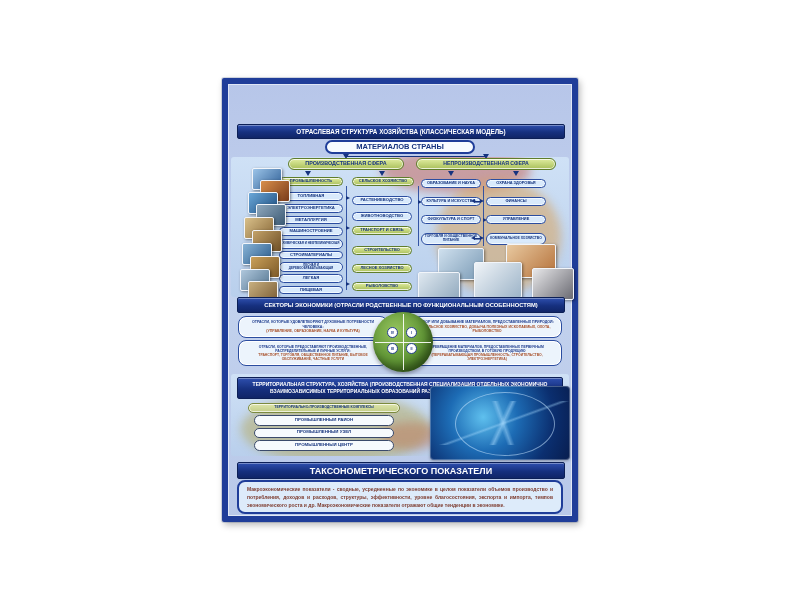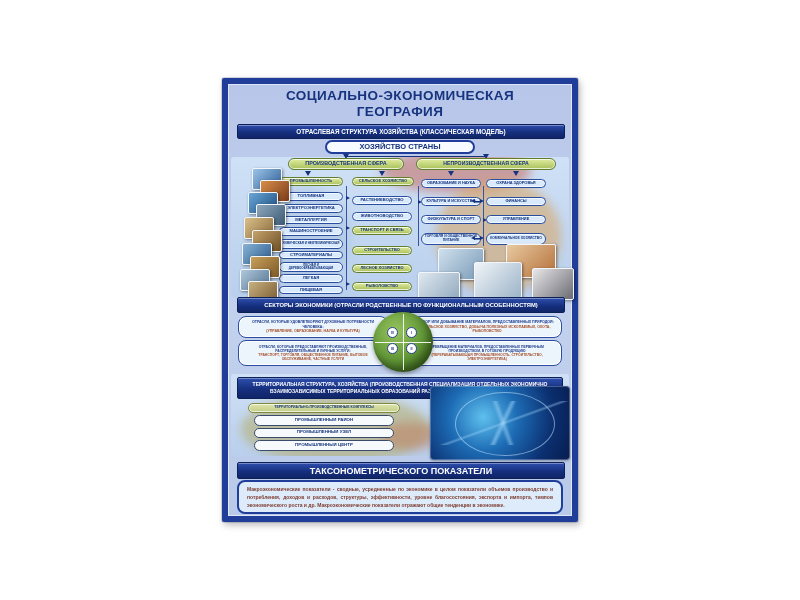--- a/index.html
+++ b/index.html
@@ -81,28 +81,24 @@
   <div class="sea" style="left:9px;top:79px;width:338px;height:140px;">
     <div class="blob" style="left:150px;top:-8px;width:150px;height:44px;background:#c34f3f;opacity:.45;"></div>
     <div class="blob" style="left:205px;top:22px;width:125px;height:115px;background:#d8a35e;opacity:.55;"></div>
     <div class="blob" style="left:30px;top:30px;width:90px;height:100px;background:#a9c2dd;opacity:.5;"></div>
   </div>
   <div class="sea" style="left:9px;top:296px;width:338px;height:82px;">
     <div class="blob" style="left:10px;top:20px;width:190px;height:70px;background:#b3a658;opacity:.5;"></div>
     <div class="blob" style="left:150px;top:48px;width:60px;height:28px;background:#c06a4a;opacity:.4;"></div>
   </div>
 
-  <div class="title">
-    <div>СОЦИАЛЬНО-ЭКОНОМИЧЕСКАЯ</div>
-    <div>ГЕОГРАФИЯ</div>
-  </div>
 
   <div class="banner" style="left:15px;top:46px;width:326px;height:13px;font-size:6.3px;">ОТРАСЛЕВАЯ СТРУКТУРА ХОЗЯЙСТВА (КЛАССИЧЕСКАЯ МОДЕЛЬ)</div>
 
-  <div class="pill pill-root" style="left:103px;top:62px;width:150px;height:14px;font-size:7.5px;">ХОЗЯЙСТВО СТРАНЫ</div>
+  <div class="pill pill-root" style="left:103px;top:62px;width:150px;height:14px;font-size:7.5px;">МАТЕРИАЛОВ СТРАНЫ</div>
   <div class="hline" style="left:124px;top:77.5px;width:140px;"></div>
   <div class="tri-d" style="left:121px;top:76px;"></div>
   <div class="tri-d" style="left:261px;top:76px;"></div>
 
   <div class="pill pill-green" style="left:66px;top:80px;width:116px;height:12px;font-size:5.4px;">ПРОИЗВОДСТВЕННАЯ СФЕРА</div>
   <div class="pill pill-green" style="left:194px;top:80px;width:140px;height:12px;font-size:5.2px;">НЕПРОИЗВОДСТВЕННАЯ СФЕРА</div>
   <div class="tri-d" style="left:83px;top:93px;"></div>
   <div class="tri-d" style="left:157px;top:93px;"></div>
   <div class="tri-d" style="left:226px;top:93px;"></div>
   <div class="tri-d" style="left:291px;top:93px;"></div>

